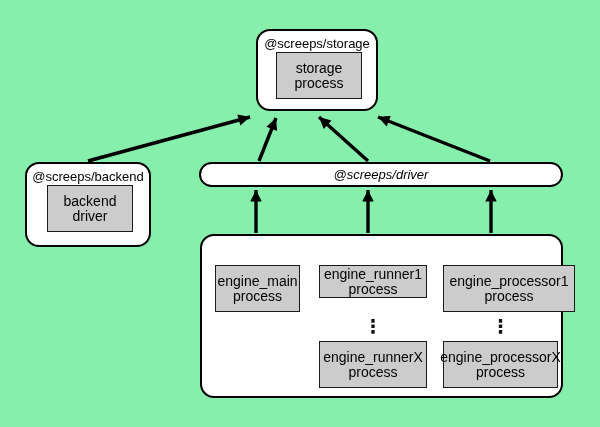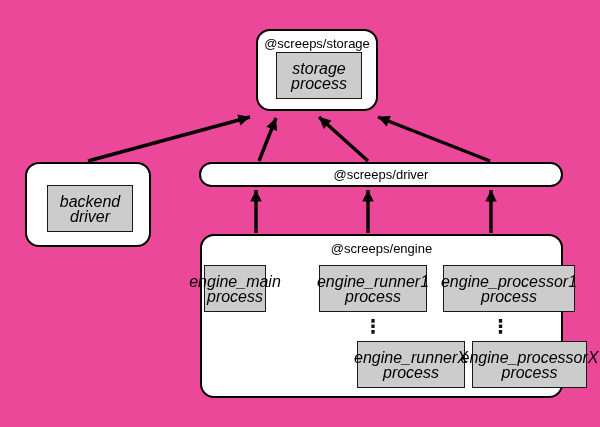--- a/index.html
+++ b/index.html
@@ -1,21 +1,21 @@
 <!DOCTYPE html>
 <html><head>
 <meta charset="utf-8">
 <style>
   * { margin: 0; padding: 0; box-sizing: border-box; }
   html, body { background: #ffffff; }
   #canvas {
     position: relative;
     width: 600px;
     height: 427px;
-    background: #ec4899;
+    background: #86efac;
     font-family: "Liberation Sans", "DejaVu Sans", sans-serif;
     color: #000000;
     overflow: hidden;
   }
   #arrows-layer {
     position: absolute;
     left: 0; top: 0;
     width: 600px; height: 427px;
   }
   .node {
@@ -42,37 +42,36 @@
     white-space: nowrap;
   }
   .process-box {
     position: absolute;
     background: #cccccc;
     border: 1px solid #1a1a1a;
     display: flex;
     align-items: center;
     justify-content: center;
     text-align: center;
-    font-size: 16px;
+    font-size: 14px;
     line-height: 15px;
     white-space: pre-line;
-    font-style: italic;
   }
   #node-storage  { left: 256px; top: 29px;  width: 122px; height: 82px;  }
   #node-backend  { left: 25px;  top: 162px; width: 126px; height: 85px;  }
-  #node-driver   { left: 199px; top: 162px; width: 364px; height: 25px; border-radius: 12.5px; }
+  #node-driver   { left: 199px; top: 162px; width: 364px; height: 25px; border-radius: 12.5px; font-style: italic; }
   #node-engine   { left: 200px; top: 234px; width: 363px; height: 164px; }
 
   #proc-storage    { left: 18px;  top: 21px;  width: 86px;  height: 47px; }
   #proc-backend    { left: 20px;  top: 21px;  width: 86px;  height: 47px; }
-  #proc-main       { left: 2px;  top: 29px;  width: 62px;  height: 47px; }
-  #proc-runner1    { left: 117px; top: 29px;  width: 108px; height: 47px; }
+  #proc-main       { left: 13px;  top: 29px;  width: 85px;  height: 47px; }
+  #proc-runner1    { left: 117px; top: 29px;  width: 108px; height: 33px; }
   #proc-processor1 { left: 241px; top: 29px;  width: 132px; height: 47px; }
-  #proc-runnerX    { left: 117px; top: 105px; width: 108px; height: 47px; margin-left: 38px; }
-  #proc-processorX { left: 241px; top: 105px; width: 115px; height: 47px; margin-left: 29px; }
+  #proc-runnerX    { left: 117px; top: 105px; width: 108px; height: 47px; }
+  #proc-processorX { left: 241px; top: 105px; width: 115px; height: 47px; }
 
   .v-ellipsis {
     position: absolute;
     top: 77px;
     height: 26px;
     display: flex;
     align-items: center;
     justify-content: center;
     font-family: "DejaVu Sans", sans-serif;
     font-size: 19px;
@@ -103,30 +102,30 @@
     <line x1="491" y1="233" x2="491" y2="190" stroke="#000" stroke-width="3.4" marker-end="url(#ah)"></line>
   </svg>
 
   <div class="node" id="node-storage">
     <div class="node-label">@screeps/storage</div>
     <div class="process-box" id="proc-storage">storage
 process</div>
   </div>
 
   <div class="node" id="node-backend">
+    <div class="node-label">@screeps/backend</div>
     <div class="process-box" id="proc-backend">backend
 driver</div>
   </div>
 
   <div class="node" id="node-driver">
     <div class="pill-label">@screeps/driver</div>
   </div>
 
   <div class="node" id="node-engine">
-    <div class="node-label">@screeps/engine</div>
 
     <div class="process-box" id="proc-main">engine_main
 process</div>
     <div class="process-box" id="proc-runner1">engine_runner1
 process</div>
     <div class="process-box" id="proc-processor1">engine_processor1
 process</div>
 
     <div class="v-ellipsis" id="ellipsis-runner">⋮</div>
     <div class="v-ellipsis" id="ellipsis-processor">⋮</div>

